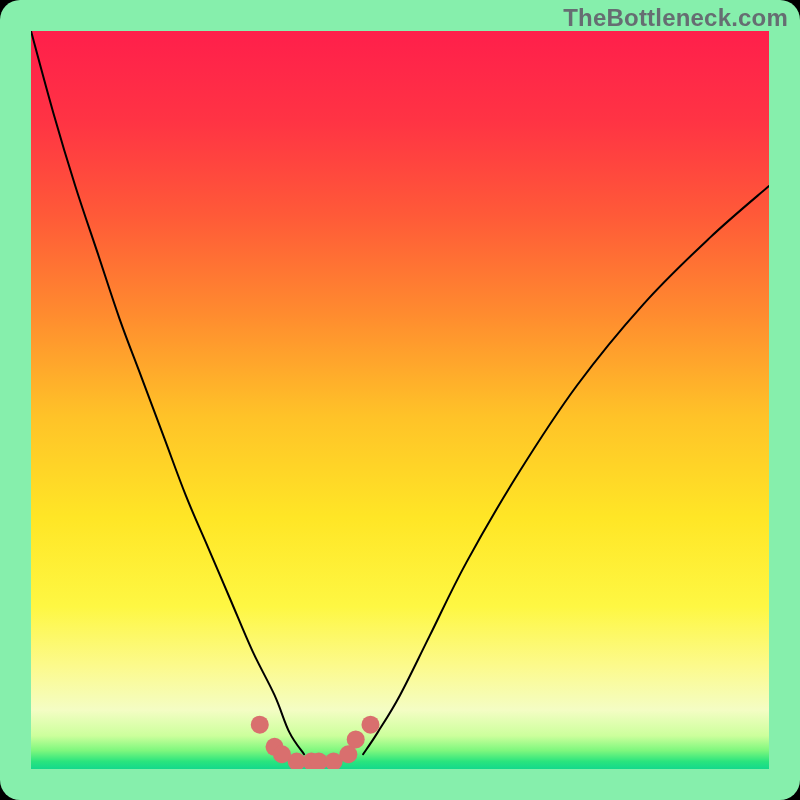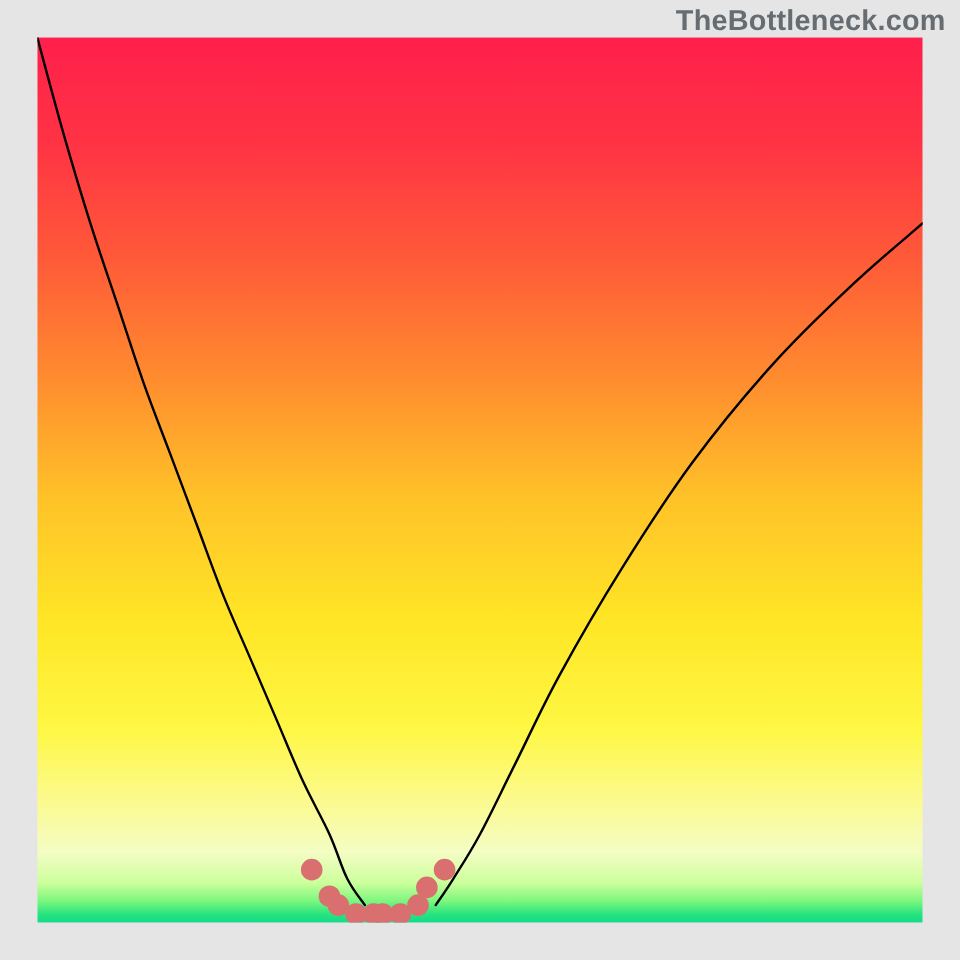--- a/index.html
+++ b/index.html
@@ -8,21 +8,22 @@
     width: 800px;
     height: 800px;
     overflow: hidden;
     background: #000;
     font-family: Arial, Helvetica, sans-serif;
   }
   .frame {
     position: relative;
     width: 800px;
     height: 800px;
-    background: #e5e5e5;
+    background: #86efac;
+    border-radius: 20px;
   }
   .watermark {
     position: absolute;
     top: 4px;
     right: 12px;
     font-size: 24px;
     font-weight: bold;
     color: #666d72;
     letter-spacing: 0.2px;
     z-index: 10;

